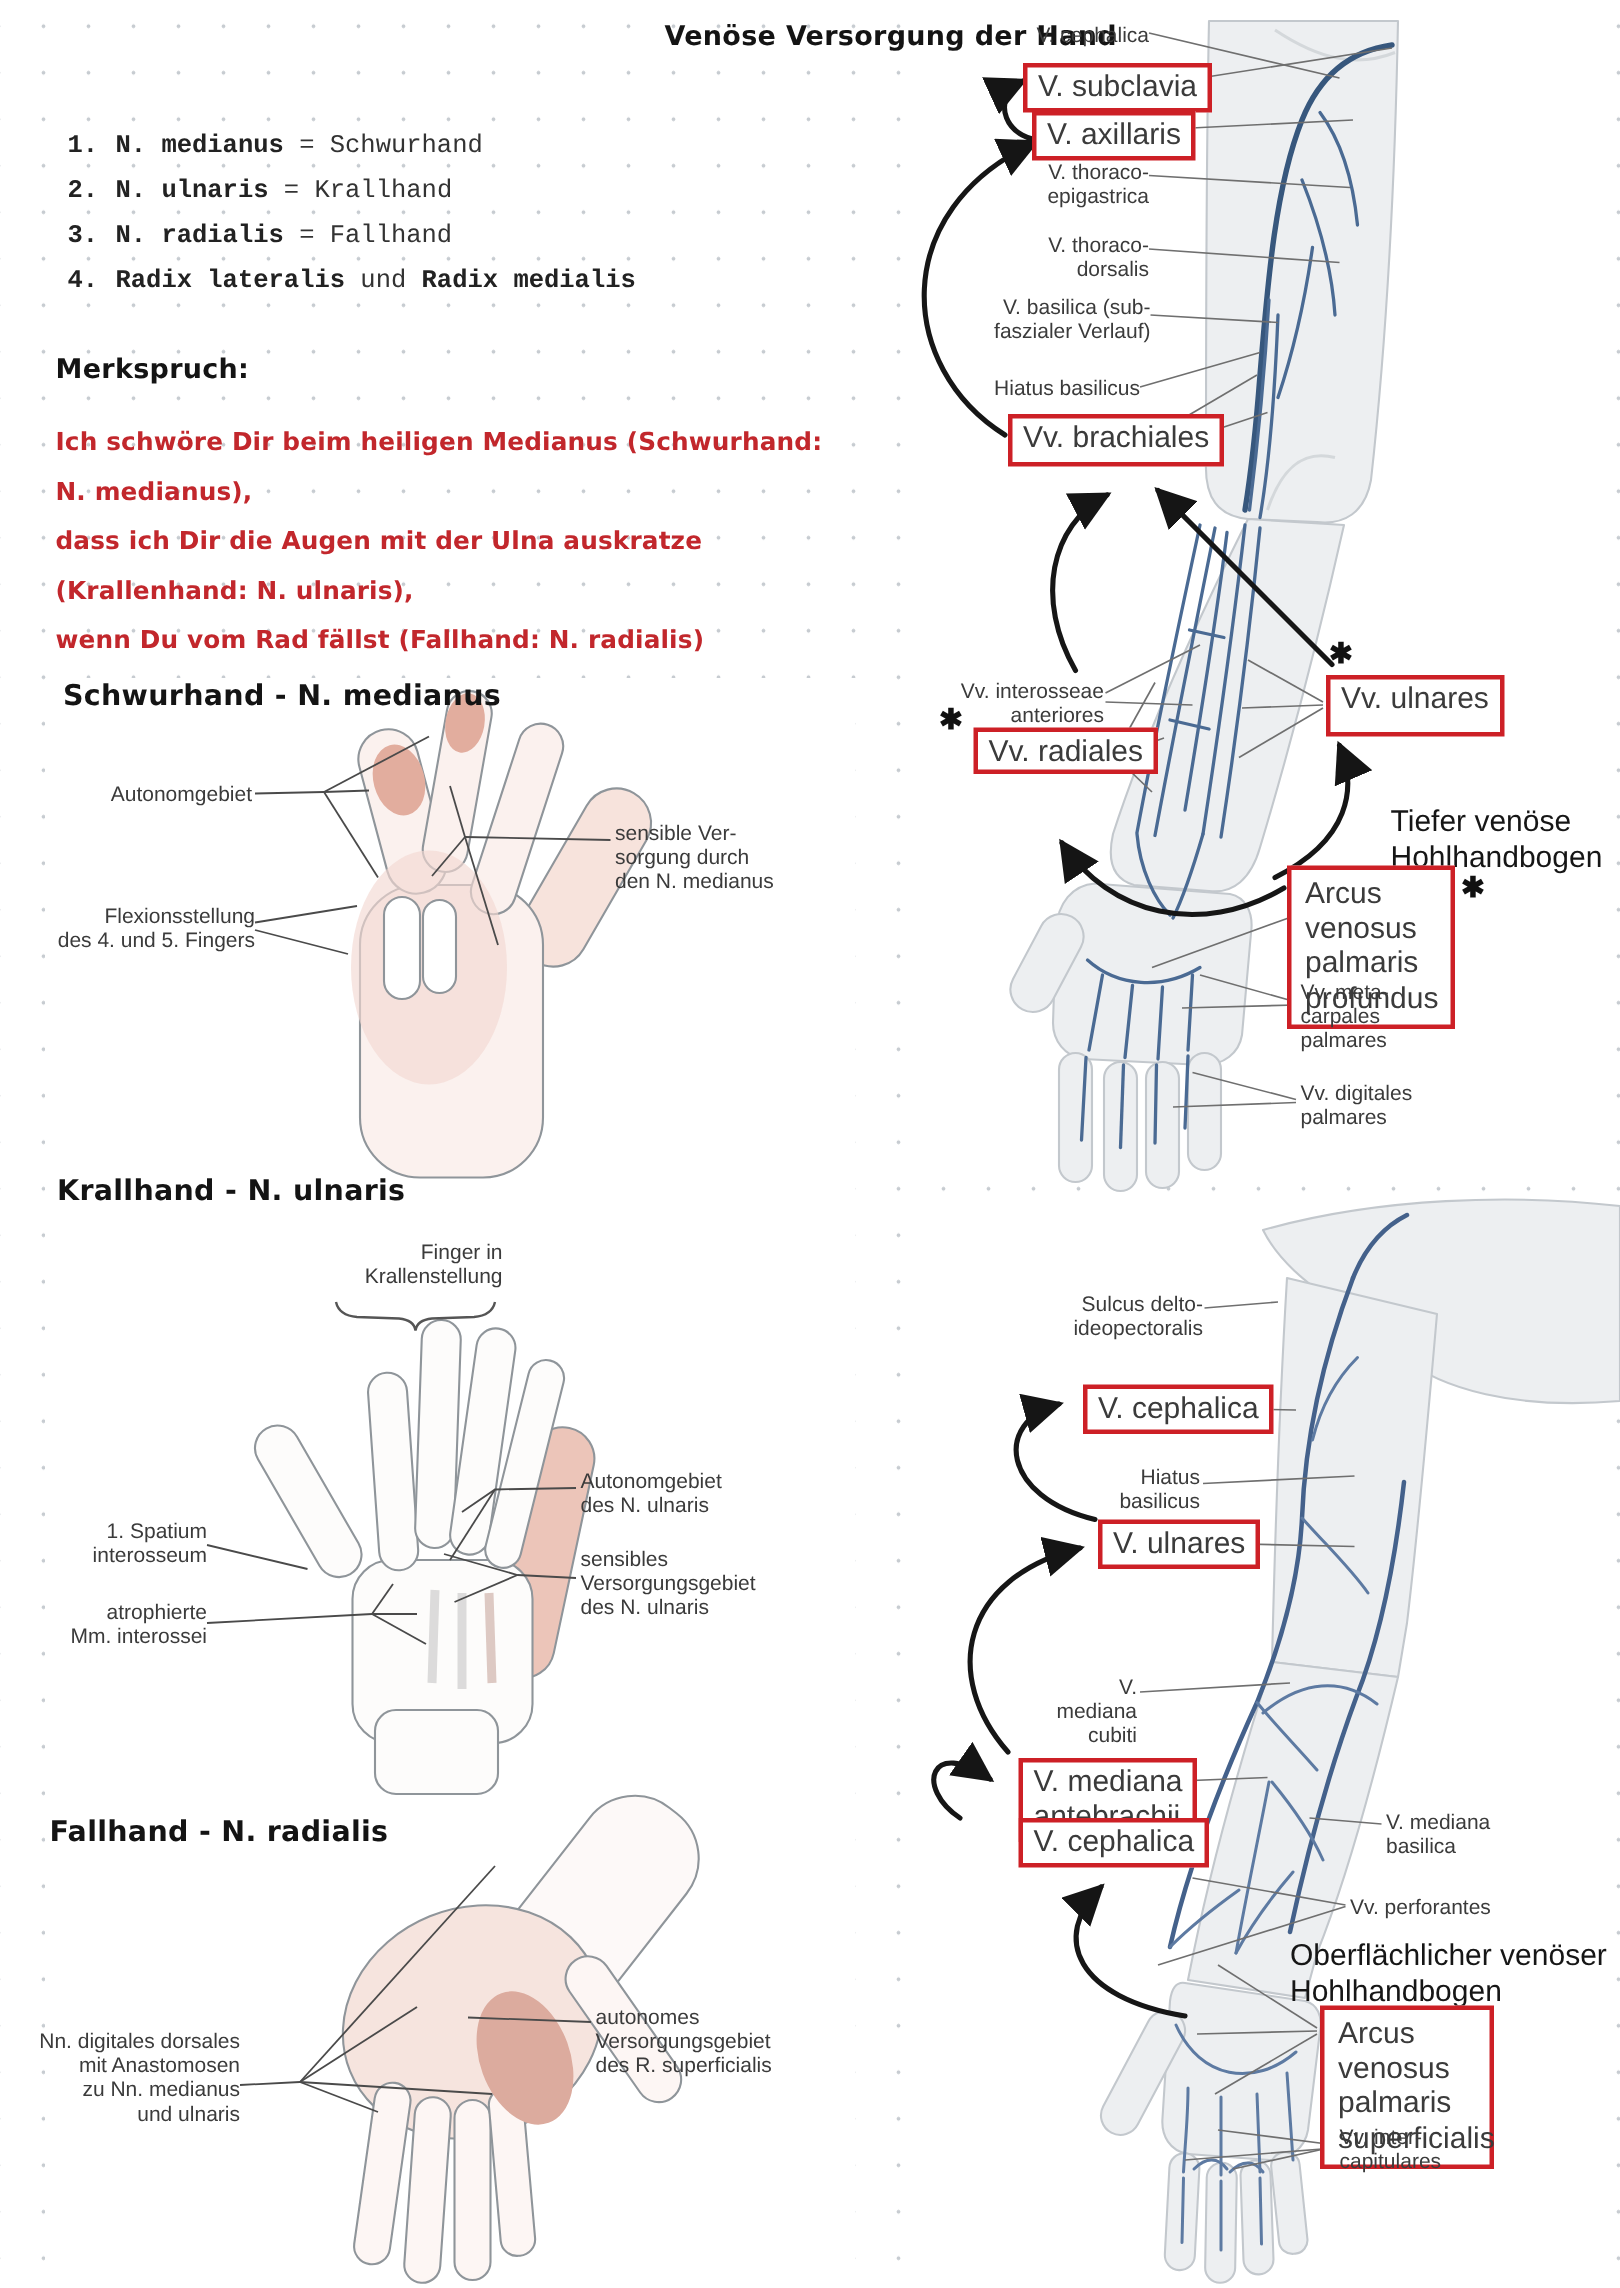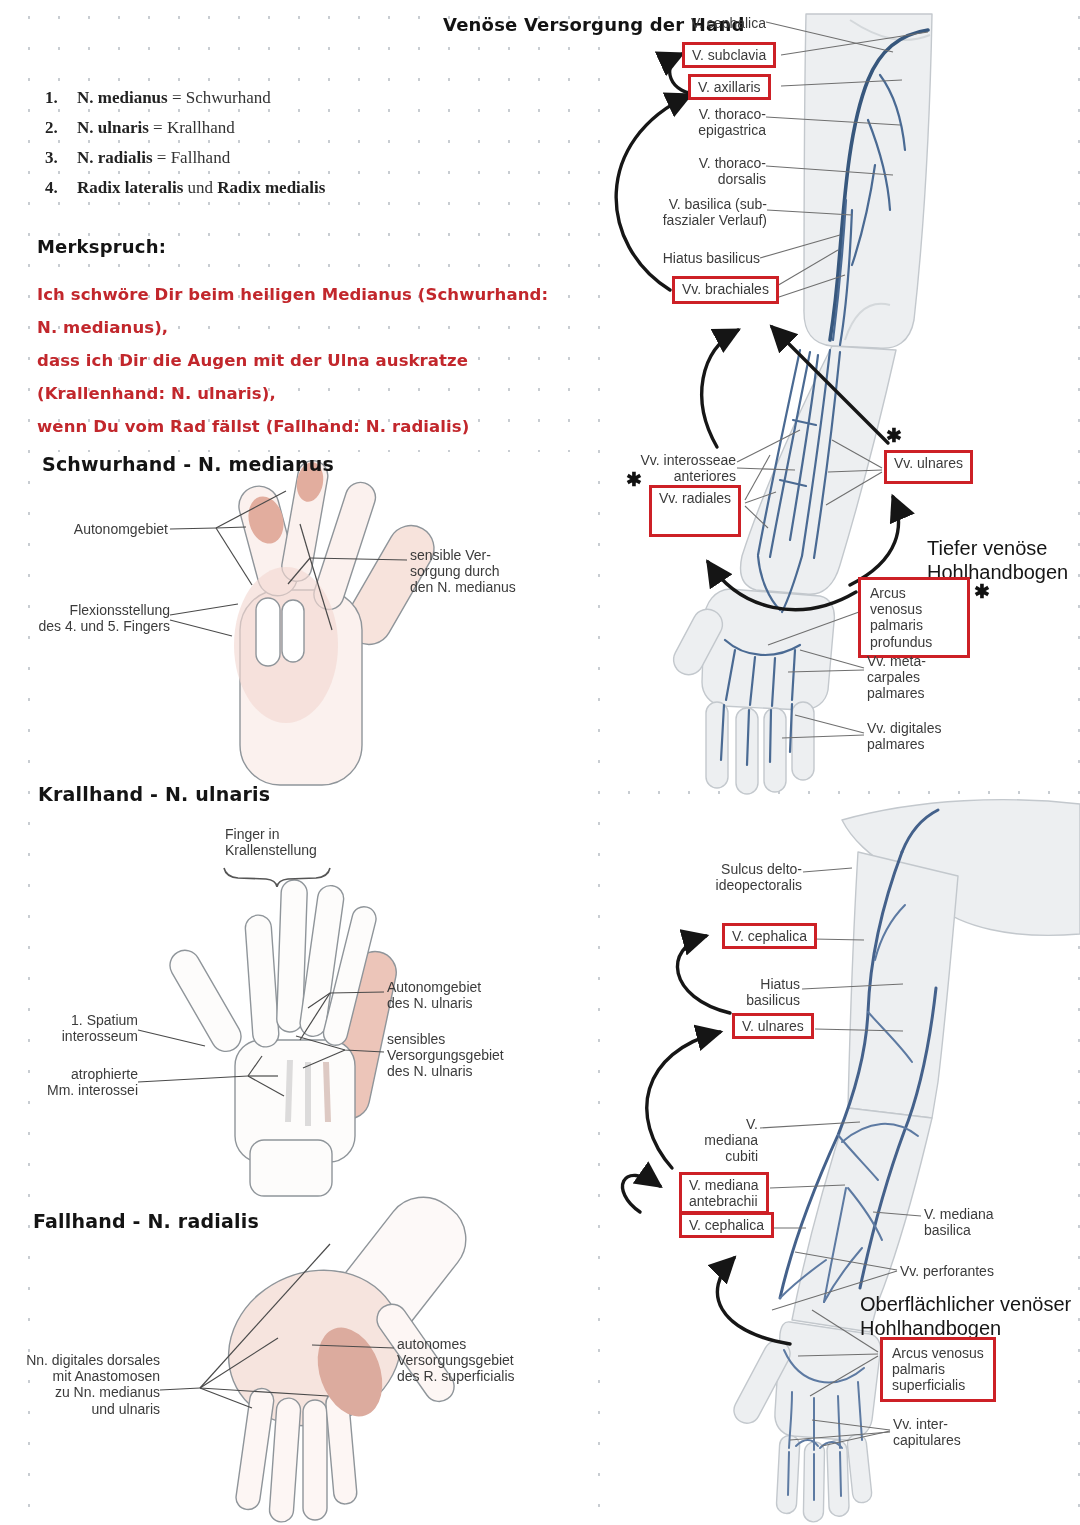--- a/index.html
+++ b/index.html
@@ -2,30 +2,30 @@
 <html><head>
 <meta charset="utf-8">
 <style>
   html,body{margin:0;padding:0;background:#fff}
   #page{position:relative;width:1080px;height:1525px;background:#fff;overflow:hidden;
         font-family:"Liberation Sans",sans-serif;
         background-image:radial-gradient(circle,#c7ccd1 1.1px,rgba(0,0,0,0) 1.5px);
         background-size:30px 31px;background-position:14px 2px;}
   #art{position:absolute;left:0;top:0}
   .lbl{position:absolute;color:#3b3b3b;font-size:14px;line-height:1.16;white-space:pre-line}
-  .r{text-align:right}.c{text-align:left}
+  .r{text-align:right}.c{text-align:right}
   .hw{position:absolute;font-family:"DejaVu Sans",sans-serif;color:#141414;font-weight:700;letter-spacing:.2px}
   .h1{font-size:24px}.h2{font-size:19px}.h3{font-size:18px}
   .mnemo{position:absolute;font-family:"DejaVu Sans",sans-serif;font-weight:700;color:#c2272c;
          font-size:16.5px;line-height:33px;white-space:pre-line;letter-spacing:.1px}
   .redbox{position:absolute;border:3px solid #cd2026;background:#fff;padding:2px 7px;
-          color:#3b3b3b;font-size:14px;line-height:1.16;white-space:pre-line}
+          color:#3b3b3b;font-size:20px;line-height:1.16;white-space:pre-line}
   .fh{position:absolute;font-size:20px;color:#161616;line-height:1.2;white-space:pre-line}
   .star{position:absolute;font-size:19px;color:#111;font-weight:bold}
-  .list-row{position:absolute;font-family:Liberation Serif, serif;font-size:17px;color:#222}
+  .list-row{position:absolute;font-family:Liberation Mono, monospace;font-size:17px;color:#222}
   .num{display:inline-block;width:32px;font-weight:700}
   .bold{font-weight:700}
   .norm{font-weight:400;color:#333}
 </style>
 </head>
 <body>
 
 <div id="page">
 
   <svg id="art" width="1080" height="1525" viewBox="0 0 1080 1525">
@@ -364,21 +364,21 @@
 epigastrica</div>
   <div class="lbl r" style="left:690px;top:155px;width:76px">V. thoraco-
 dorsalis</div>
   <div class="lbl r" style="left:652px;top:196px;width:115px">V. basilica (sub-
 faszialer Verlauf)</div>
   <div class="lbl r" style="left:658px;top:250px;width:102px">Hiatus basilicus</div>
   <div class="redbox" style="left:672px;top:276px;padding-bottom:4px">Vv. brachiales</div>
   <div class="lbl r" style="left:638px;top:452px;width:98px">Vv. interosseae
 anteriores</div>
   <div class="star" style="left:626px;top:468px">✱</div>
-  <div class="redbox" style="left:649px;top:485px;padding-bottom:28px">Vv. radiales</div>
+  <div class="redbox" style="left:649px;top:485px;padding-bottom:0">Vv. radiales</div>
   <div class="star" style="left:886px;top:424px">✱</div>
   <div class="redbox" style="left:884px;top:450px;padding-bottom:10px">Vv. ulnares</div>
   <div class="fh" style="left:927px;top:536px">Tiefer venöse
 Hohlhandbogen</div>
   <div class="redbox" style="left:858px;top:577px;padding:5px 9px;width:88px">Arcus venosus
 palmaris
 profundus</div>
   <div class="star" style="left:974px;top:580px">✱</div>
   <div class="lbl" style="left:867px;top:653px;width:82px">Vv. meta-
 carpales

